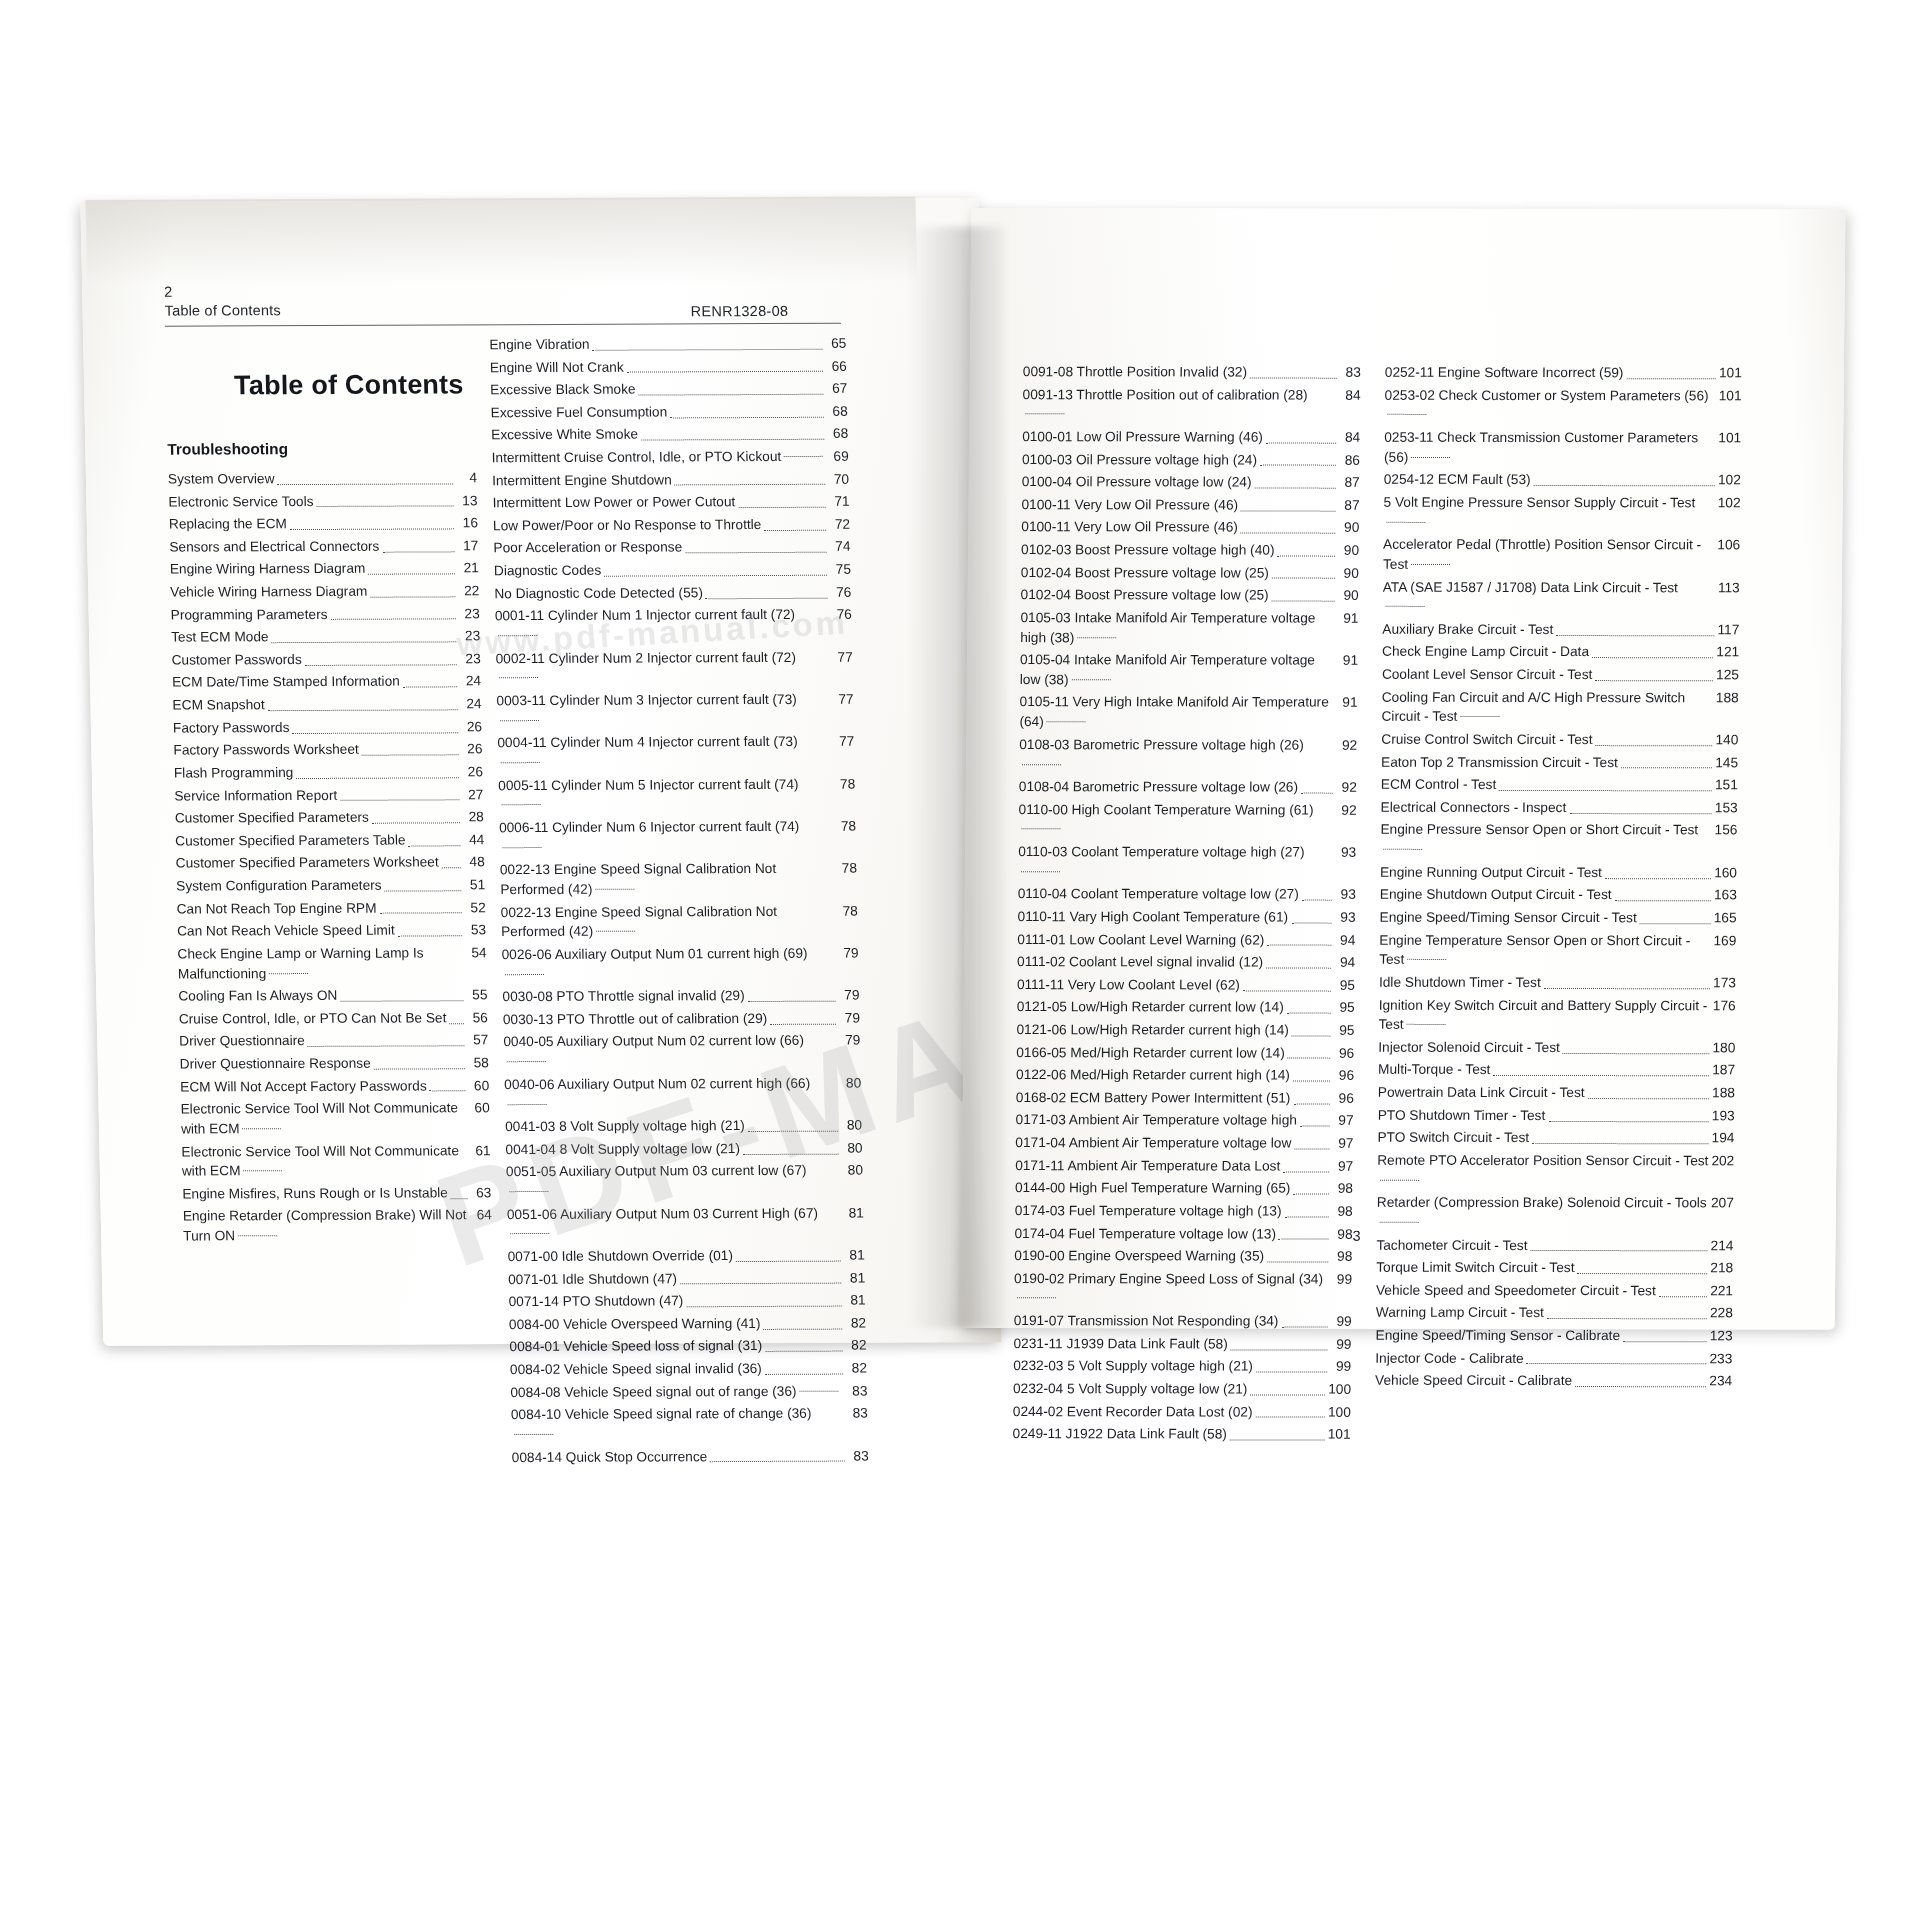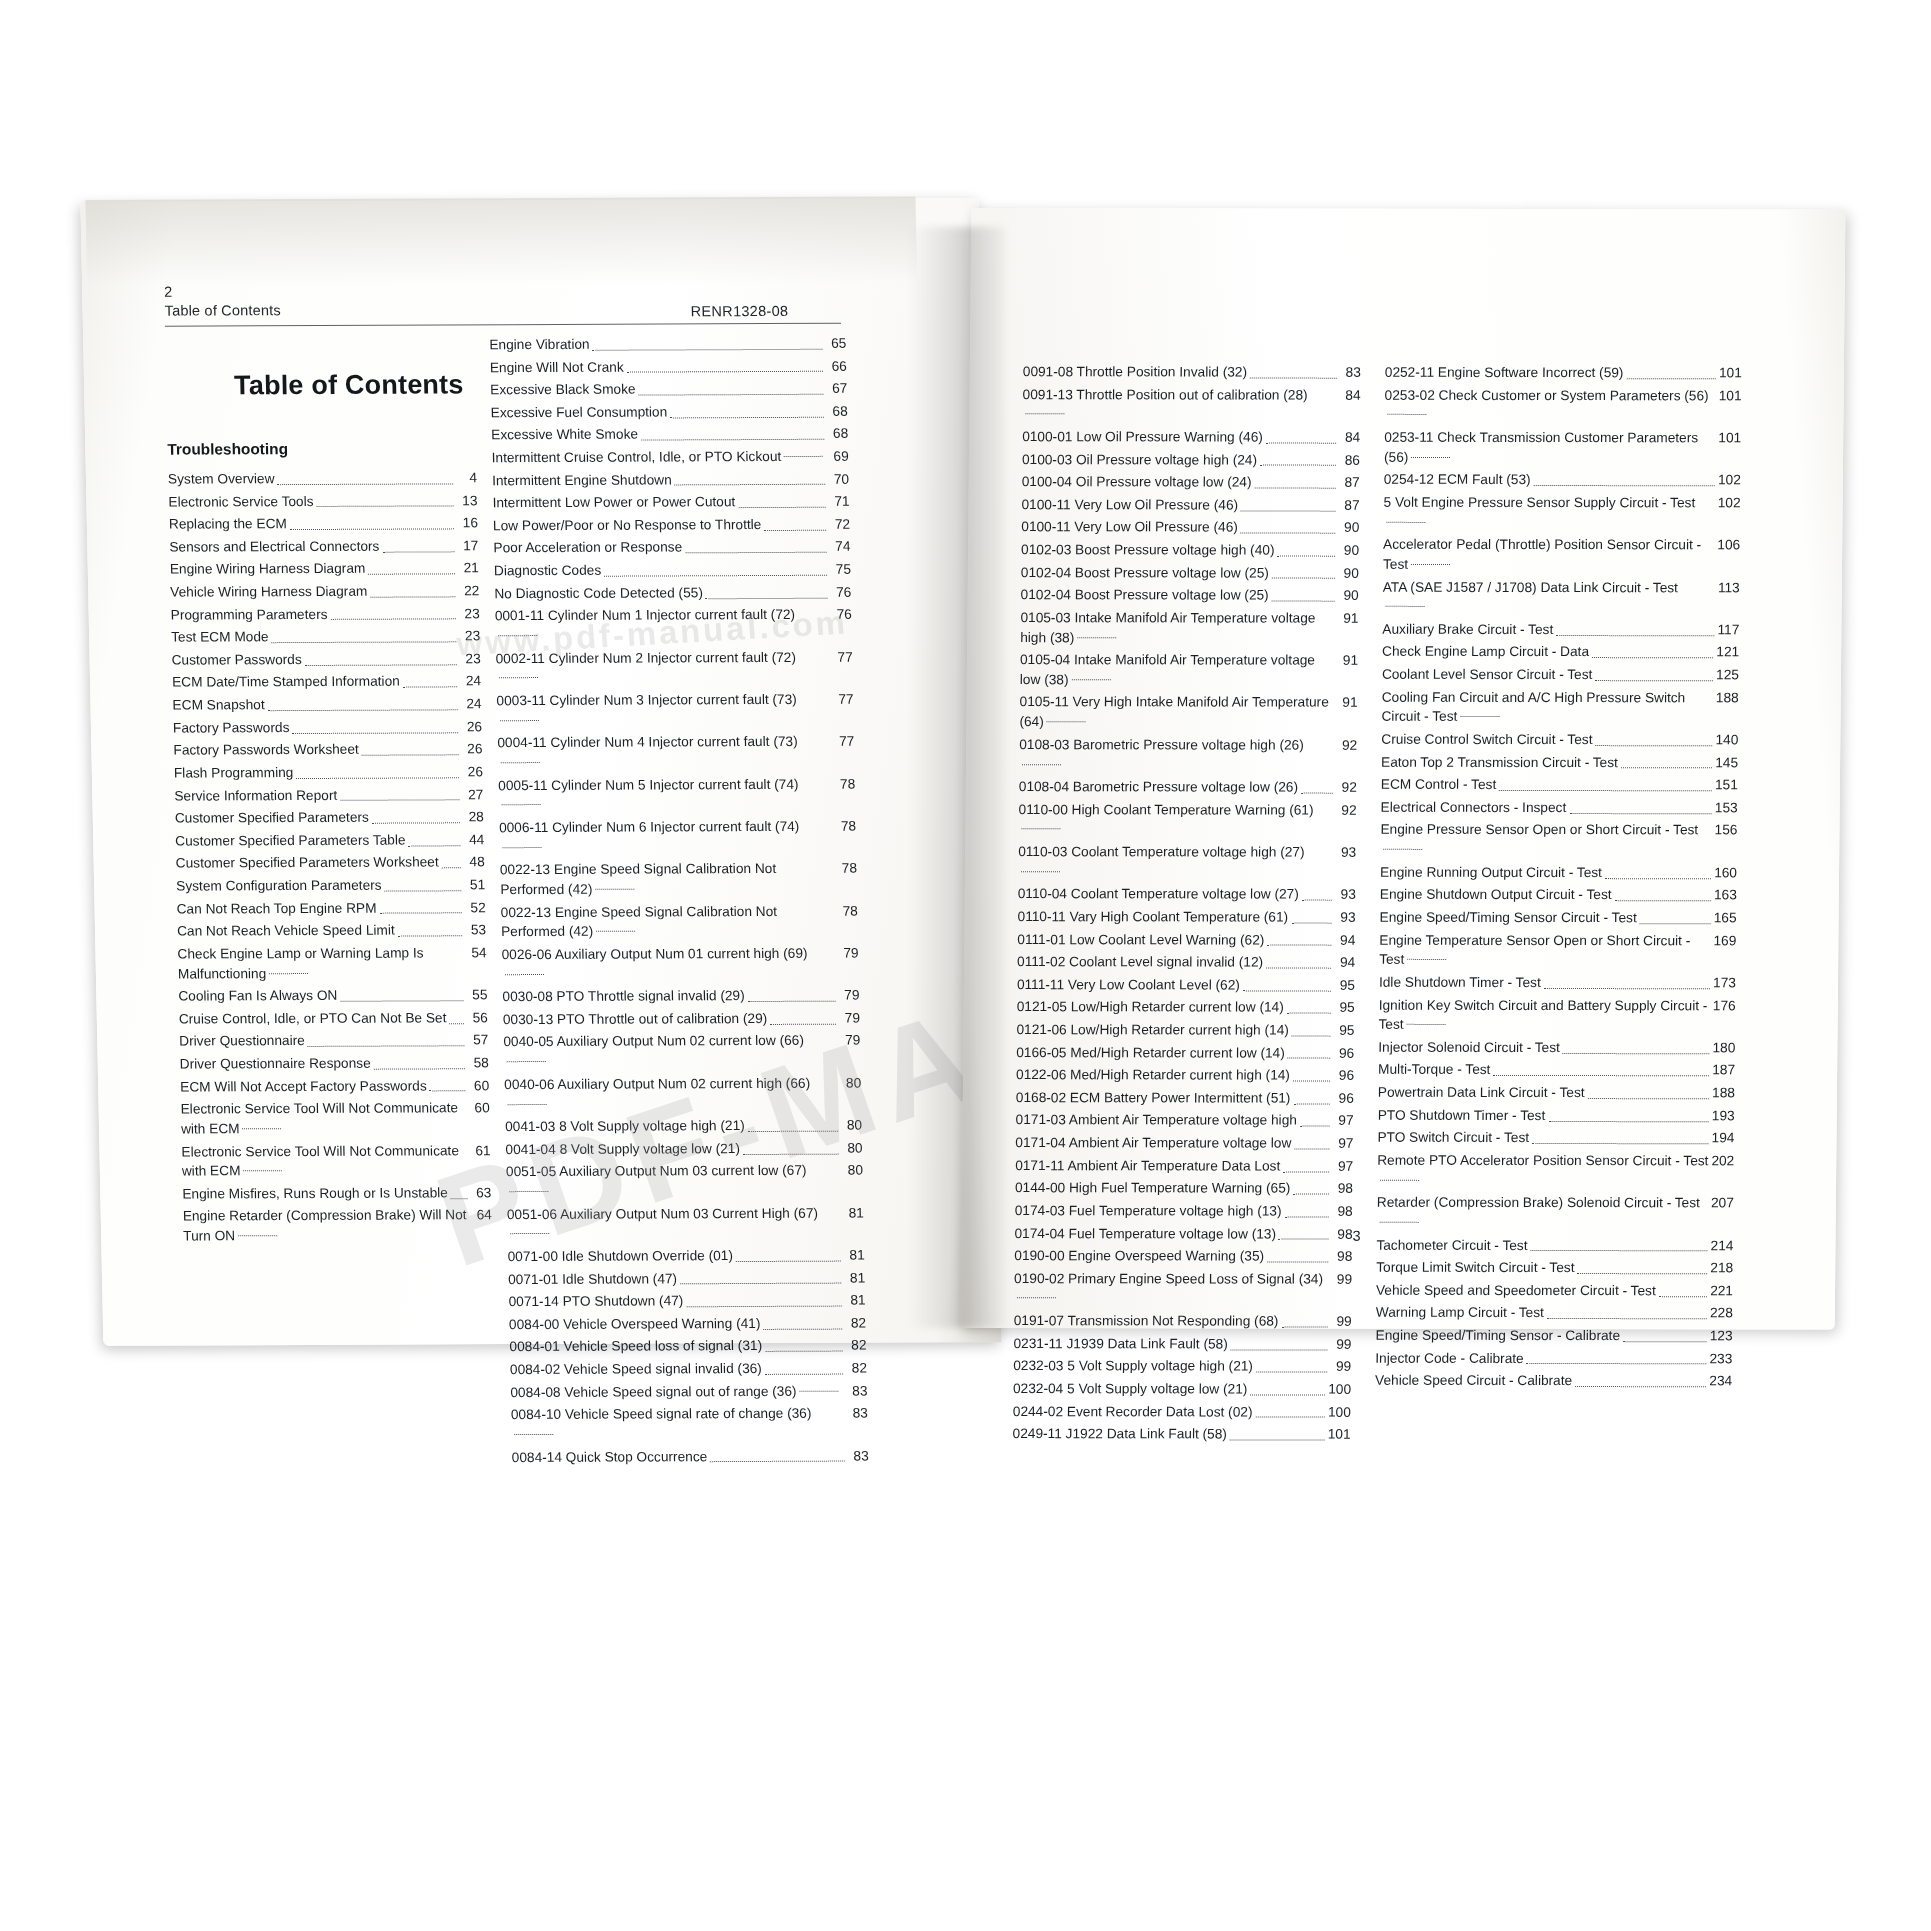--- a/index.html
+++ b/index.html
@@ -633,21 +633,21 @@
               <span class="dots"></span>
               <span class="pg">98</span>
             </div>
             <div class="entry">
               <span class="txt">0190-00 Engine Overspeed Warning (35)</span>
               <span class="dots"></span>
               <span class="pg">98</span>
             </div>
             <div class="entry wrap"><span class="pg">99</span><span class="txt">0190-02 Primary Engine Speed Loss of Signal (34)</span><span style="border-bottom: 1.4px dotted rgb(74, 78, 85); display: inline-block; width: 39px; margin-left: 2.9px; transform: translateY(-3.9px);"></span></div>
             <div class="entry">
-              <span class="txt">0191-07 Transmission Not Responding (68)</span>
+              <span class="txt">0191-07 Transmission Not Responding (34)</span>
               <span class="dots"></span>
               <span class="pg">99</span>
             </div>
             <div class="entry">
               <span class="txt">0231-11 J1939 Data Link Fault (58)</span>
               <span class="dots"></span>
               <span class="pg">99</span>
             </div>
             <div class="entry">
               <span class="txt">0232-03 5 Volt Supply voltage high (21)</span>
@@ -765,21 +765,21 @@
               <span class="txt">PTO Shutdown Timer - Test</span>
               <span class="dots"></span>
               <span class="pg">193</span>
             </div>
             <div class="entry">
               <span class="txt">PTO Switch Circuit - Test</span>
               <span class="dots"></span>
               <span class="pg">194</span>
             </div>
             <div class="entry wrap"><span class="pg">202</span><span class="txt">Remote PTO Accelerator Position Sensor Circuit - Test</span><span style="border-bottom: 1.4px dotted rgb(74, 78, 85); display: inline-block; width: 39px; margin-left: 2.9px; transform: translateY(-3.9px);"></span></div>
-            <div class="entry wrap"><span class="pg">207</span><span class="txt">Retarder (Compression Brake) Solenoid Circuit - Test</span><span style="border-bottom: 1.4px dotted rgb(74, 78, 85); display: inline-block; width: 39px; margin-left: 2.9px; transform: translateY(-3.9px);"></span></div>
+            <div class="entry wrap"><span class="pg">207</span><span class="txt">Retarder (Compression Brake) Solenoid Circuit - Tools</span><span style="border-bottom: 1.4px dotted rgb(74, 78, 85); display: inline-block; width: 39px; margin-left: 2.9px; transform: translateY(-3.9px);"></span></div>
             <div class="entry">
               <span class="txt">Tachometer Circuit - Test</span>
               <span class="dots"></span>
               <span class="pg">214</span>
             </div>
             <div class="entry">
               <span class="txt">Torque Limit Switch Circuit - Test</span>
               <span class="dots"></span>
               <span class="pg">218</span>
             </div>

